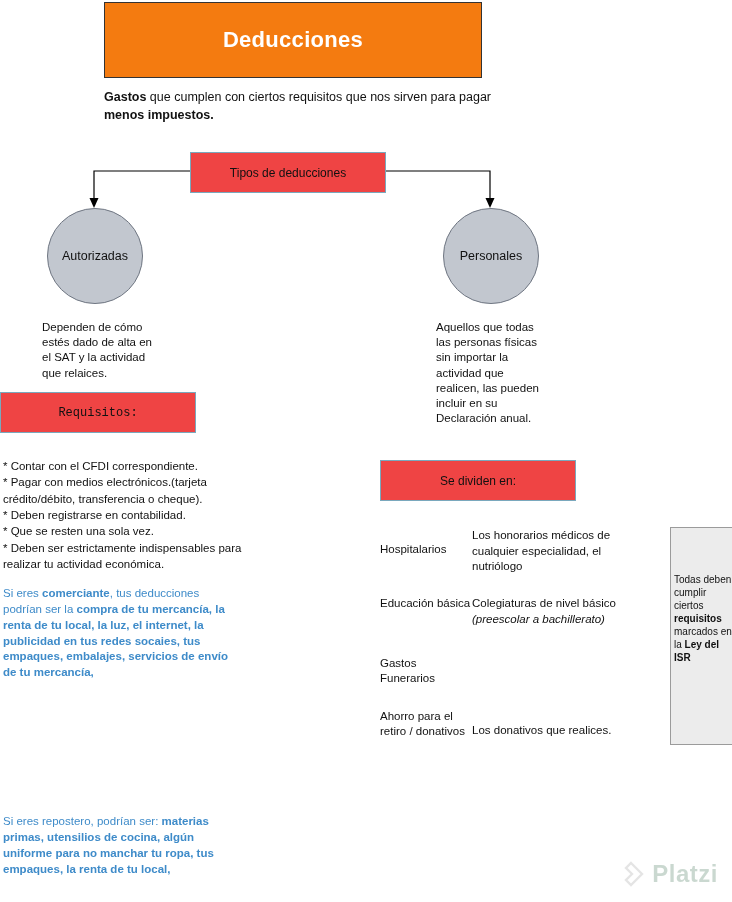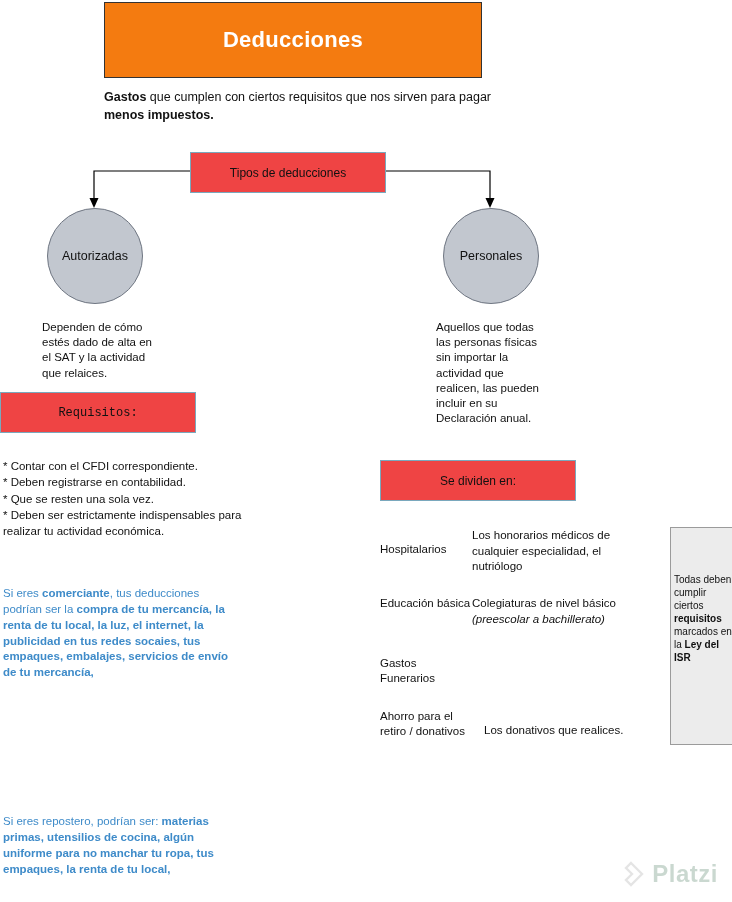--- a/index.html
+++ b/index.html
@@ -172,21 +172,21 @@
     width: 166px;
   }
   .row-desc i { font-style: italic; }
 
   #row0-label { left: 380px; top: 542px; }
   #row0-desc  { left: 472px; top: 528px; }
   #row1-label { left: 380px; top: 596px; }
   #row1-desc  { left: 472px; top: 596px; }
   #row2-label { left: 380px; top: 656px; }
   #row3-label { left: 380px; top: 709px; }
-  #row3-desc  { left: 484px; top: 723px; }
+  #row3-desc  { left: 472px; top: 723px; }
 
   
   #note-box {
     position: absolute;
     left: 670px;
     top: 527px;
     width: 62px;
     height: 216px;
     background: #ECECEC;
     border: 1px solid #9b9b9b;
@@ -254,20 +254,21 @@
 
   <div class="text-block" id="desc-autorizadas">Dependen de cómo estés dado de alta en el SAT y la actividad que relaices.</div>
   <div class="text-block" id="desc-personales">Aquellos que todas las personas físicas sin importar la actividad que realicen, las pueden incluir en su Declaración anual.</div>
 
   <div class="blue-box" id="box-requisitos">
     <span>Requisitos:</span>
   </div>
 
   <div class="text-block" id="requisitos-list">
     <div>* Contar con el CFDI correspondiente.</div>
+    <div>* Pagar con medios electrónicos.(tarjeta crédito/débito, transferencia o cheque).</div>
     <div>* Deben registrarse en contabilidad.</div>
     <div>* Que se resten una sola vez.</div>
     <div>* Deben ser estrictamente indispensables para realizar tu actividad económica.</div>
   </div>
 
   <div class="advice" id="advice-comerciante">
     <span>Si eres </span><b>comerciante</b><span>, tus deducciones podrían ser la </span><b>compra de tu mercancía, la renta de tu local, la luz, el internet,  la publicidad en tus redes socaies, tus empaques, embalajes, servicios de envío de tu mercancía,</b>
   </div>
 
 

